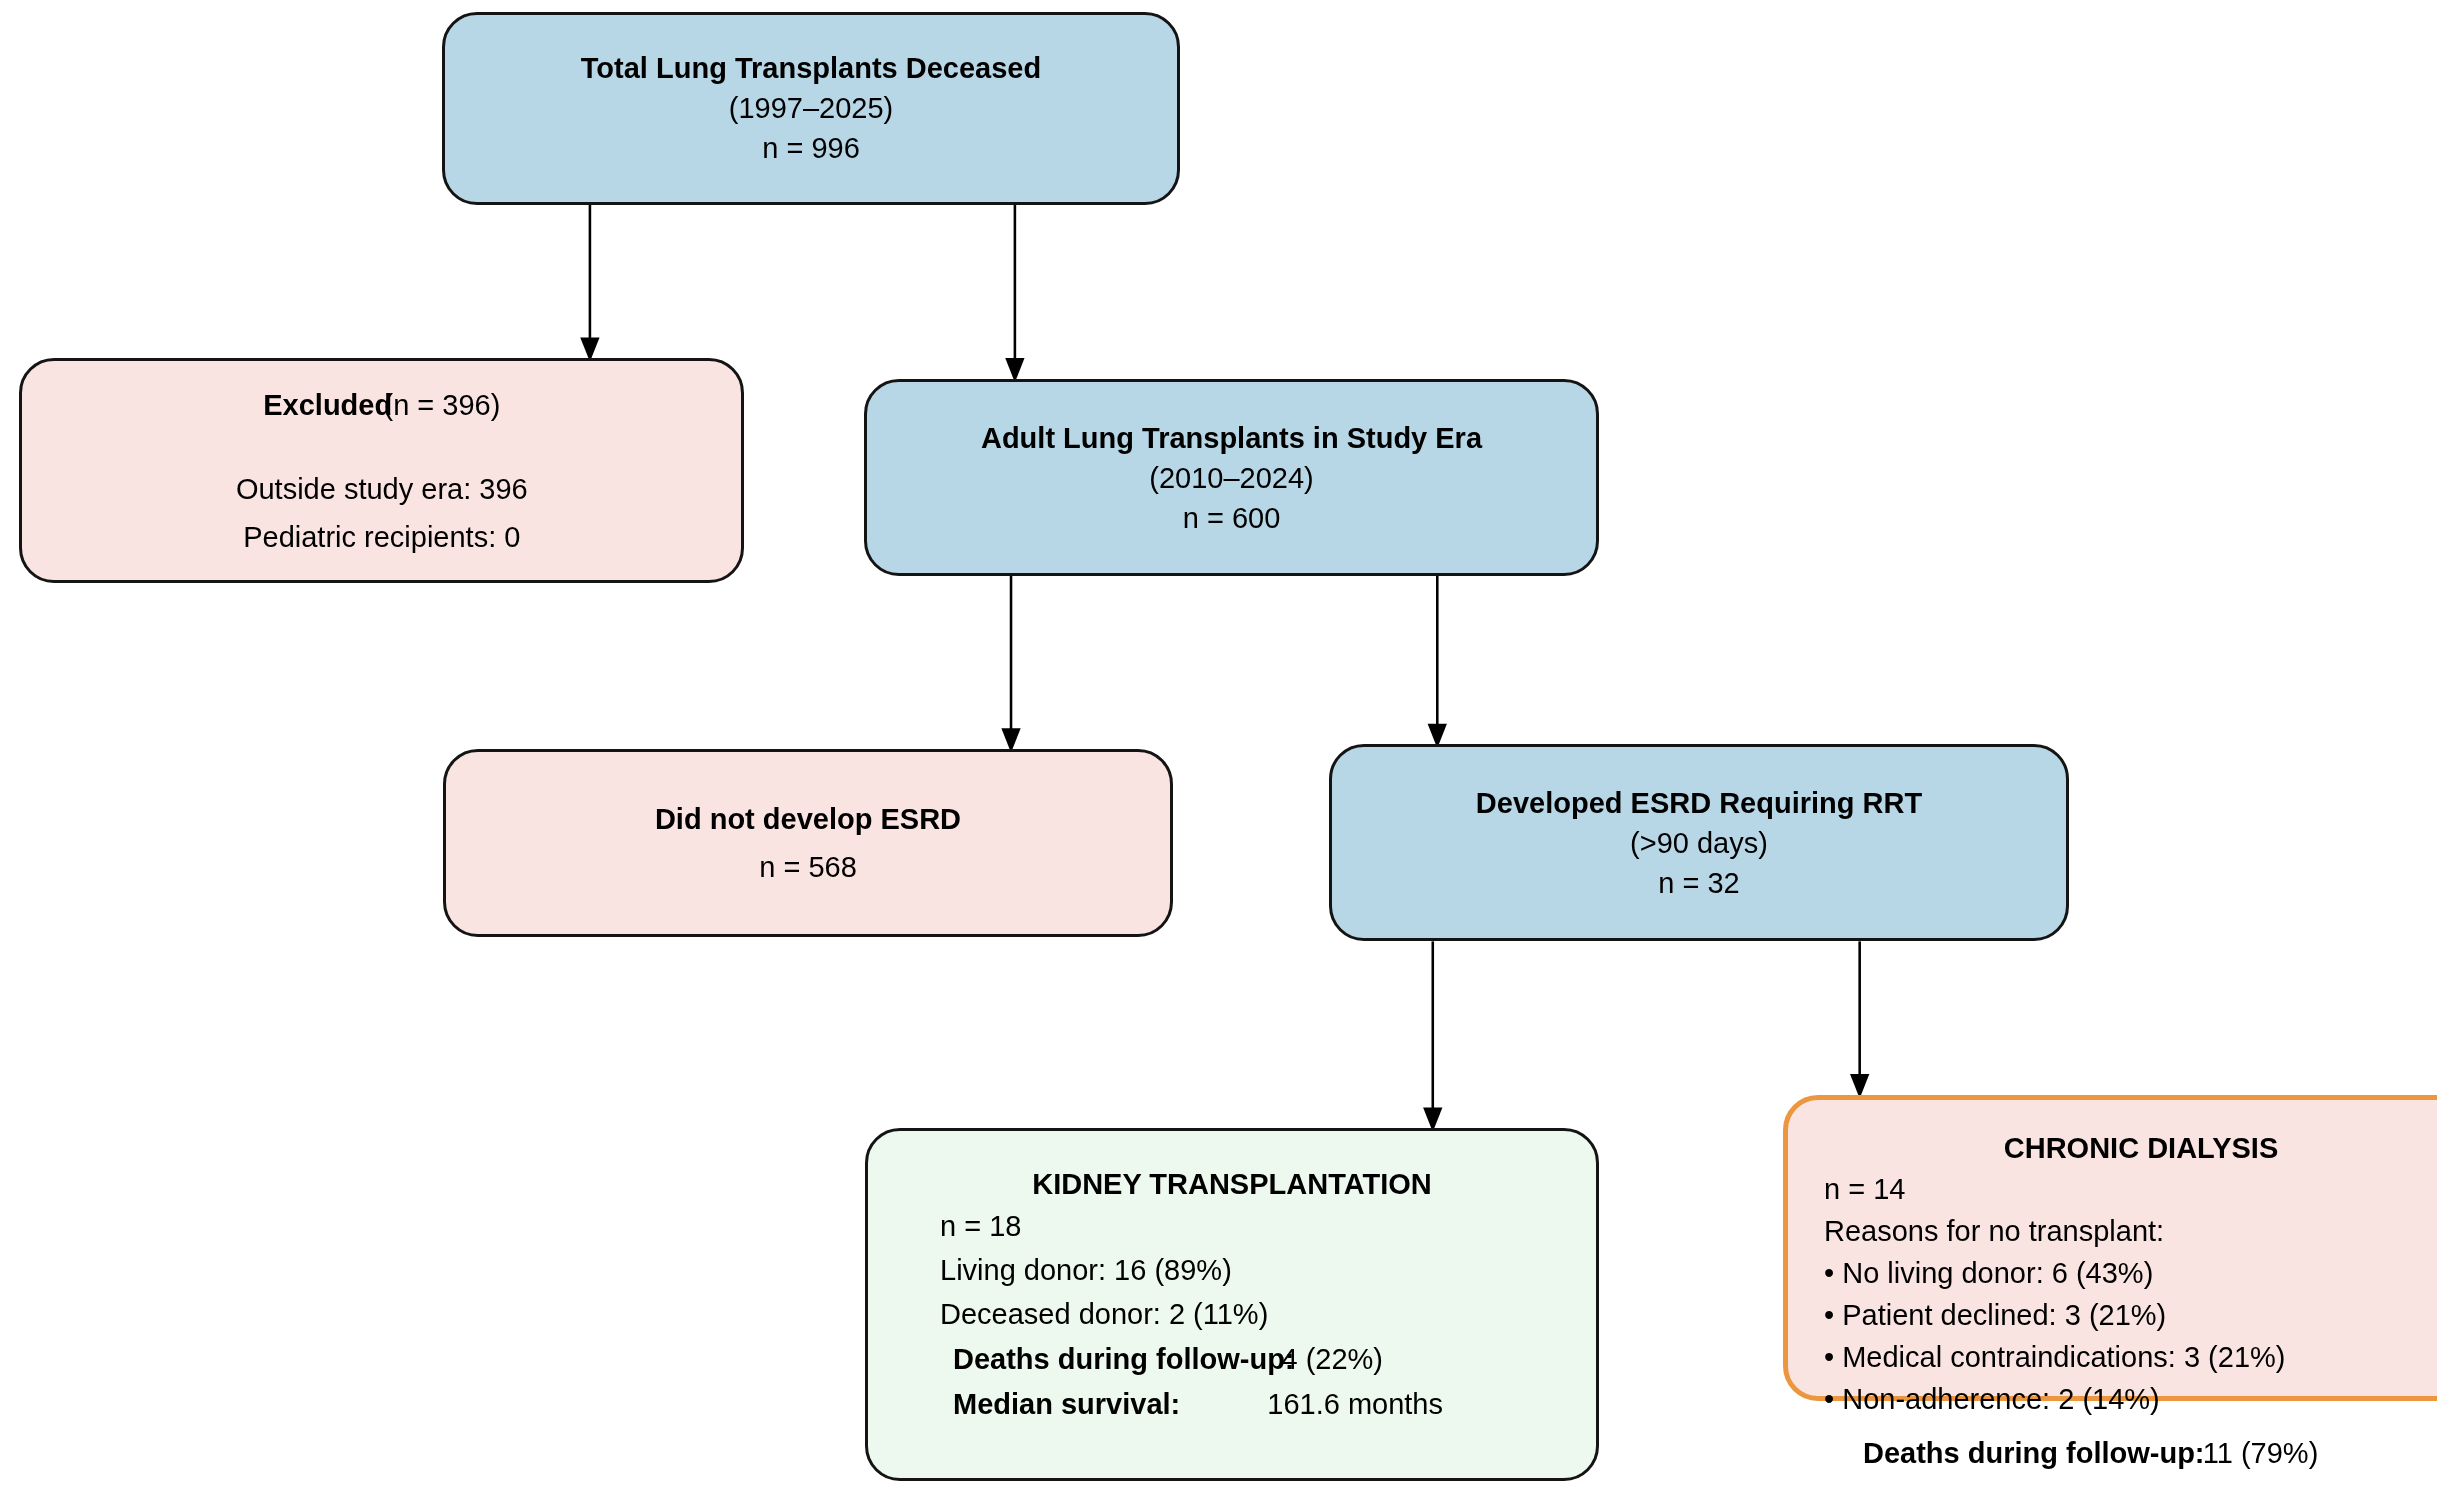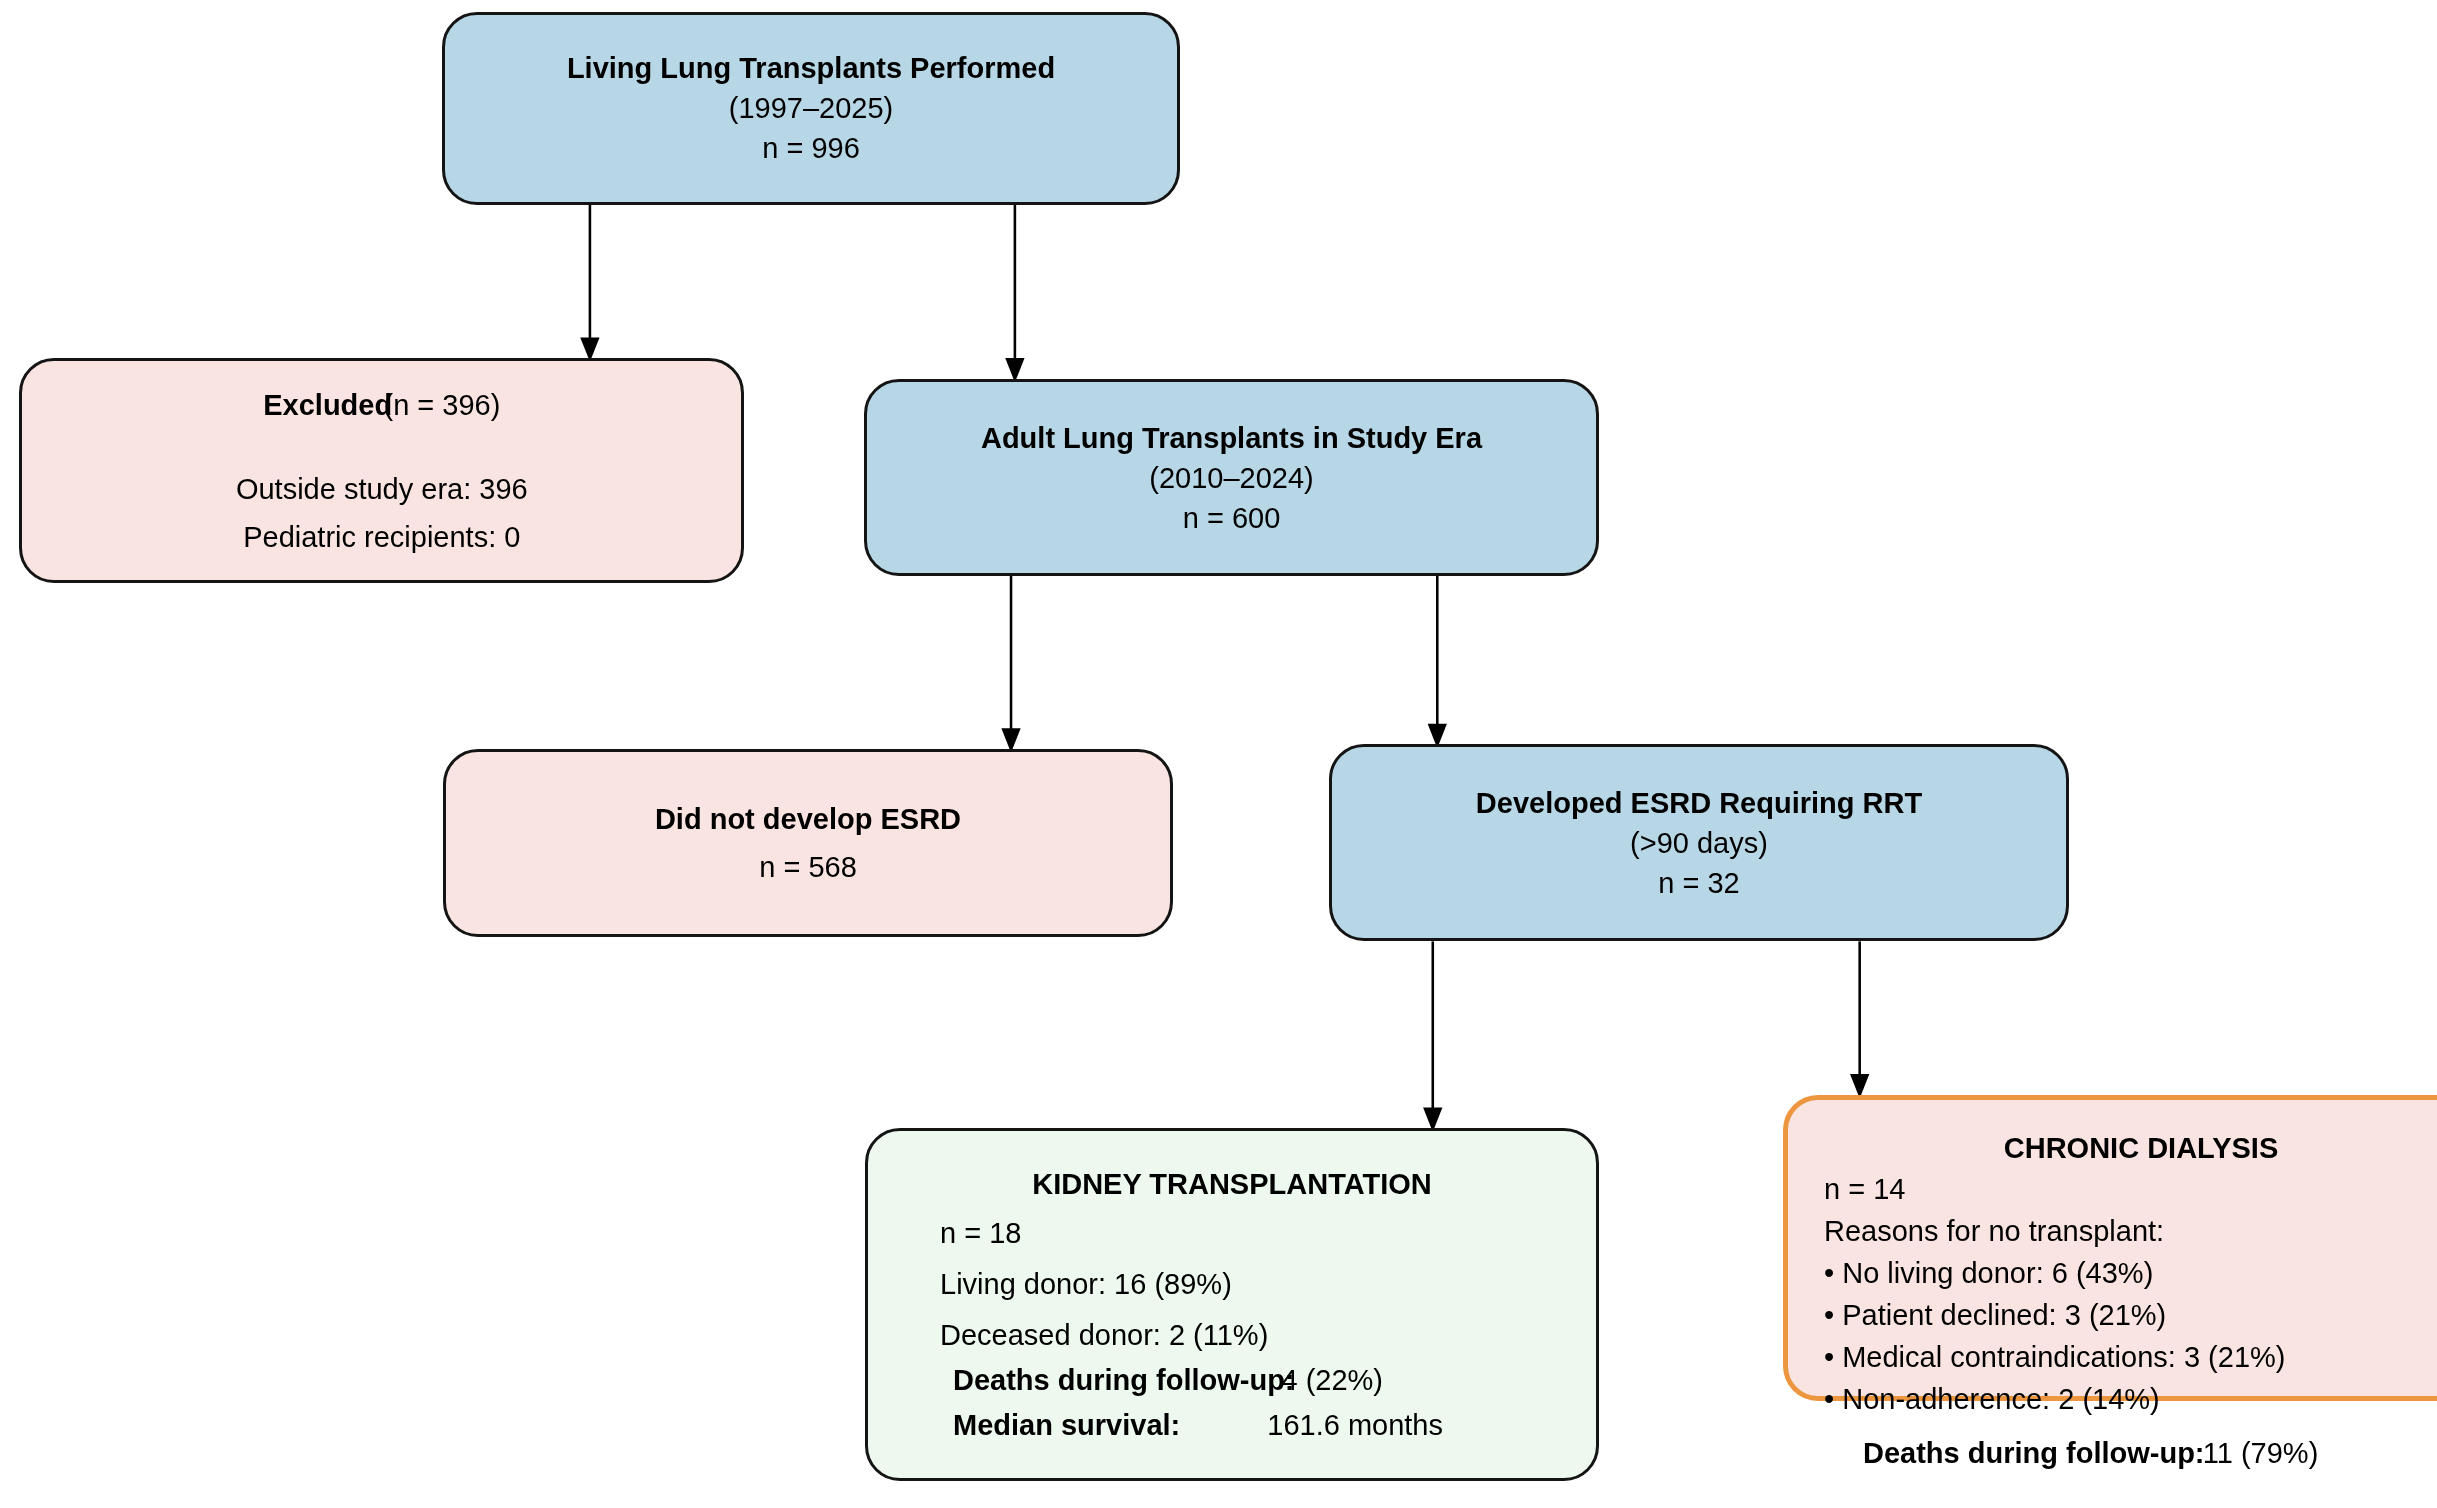--- a/index.html
+++ b/index.html
@@ -42,21 +42,21 @@
   
   .overlap-paren{margin-left:-0.30em;}
   .overlap-num{margin-left:-0.45em;}
   .overlap-slight{margin-left:-0.06em;}
   .median-gap{margin-left:87px;}
   
   .dtitle{font-weight:bold;text-align:center;line-height:40px;white-space:nowrap;}
   .detail-green .dtitle{margin-top:33px;}
   .detail-orange .dtitle{margin-top:28px;}
   .dline{white-space:nowrap;}
-  .detail-green .dline{margin-left:72px;line-height:44px;margin-top:7px;}
+  .detail-green .dline{margin-left:72px;line-height:44px;}
   .detail-green .stat{margin-left:85px;margin-top:1px;}
   .detail-orange .dline{margin-left:36px;line-height:42px;}
   .detail-orange .stat{margin-left:75px;margin-top:11.6px;}
 </style>
 </head>
 <body>
 
 <div class="canvas">
 
   <svg class="arrows" viewBox="0 0 3786 2342" xmlns="http://www.w3.org/2000/svg">
@@ -80,21 +80,21 @@
       <line x1="2225" y1="1462" x2="2225" y2="1722" stroke="#000" stroke-width="4"></line>
       <polygon points="2225,1758 2210,1720 2240,1720" fill="#000"></polygon>
     </g>
     <g>
       <line x1="2888" y1="1462" x2="2888" y2="1670" stroke="#000" stroke-width="4"></line>
       <polygon points="2888,1706 2873,1668 2903,1668" fill="#000"></polygon>
     </g>
   </svg>
 
   <div class="box blue center-col" style="left:442px;top:11.6px;width:738px;height:193px;">
-    <div class="line bold">Living Lung Transplants Performed</div>
+    <div class="line bold">Total Lung Transplants Deceased</div>
     <div class="line">(1997–2025)</div>
     <div class="line">n = 996</div>
   </div>
 
   <div class="box pink center-col" style="left:19.3px;top:358px;width:725px;height:225px;">
     <div class="line">
       <span class="bold">Excluded</span><span class="overlap-paren">(n = 396)</span>
     </div>
     <div class="line gap-top">Outside study era: 396</div>
     <div class="line">Pediatric recipients: 0</div>

